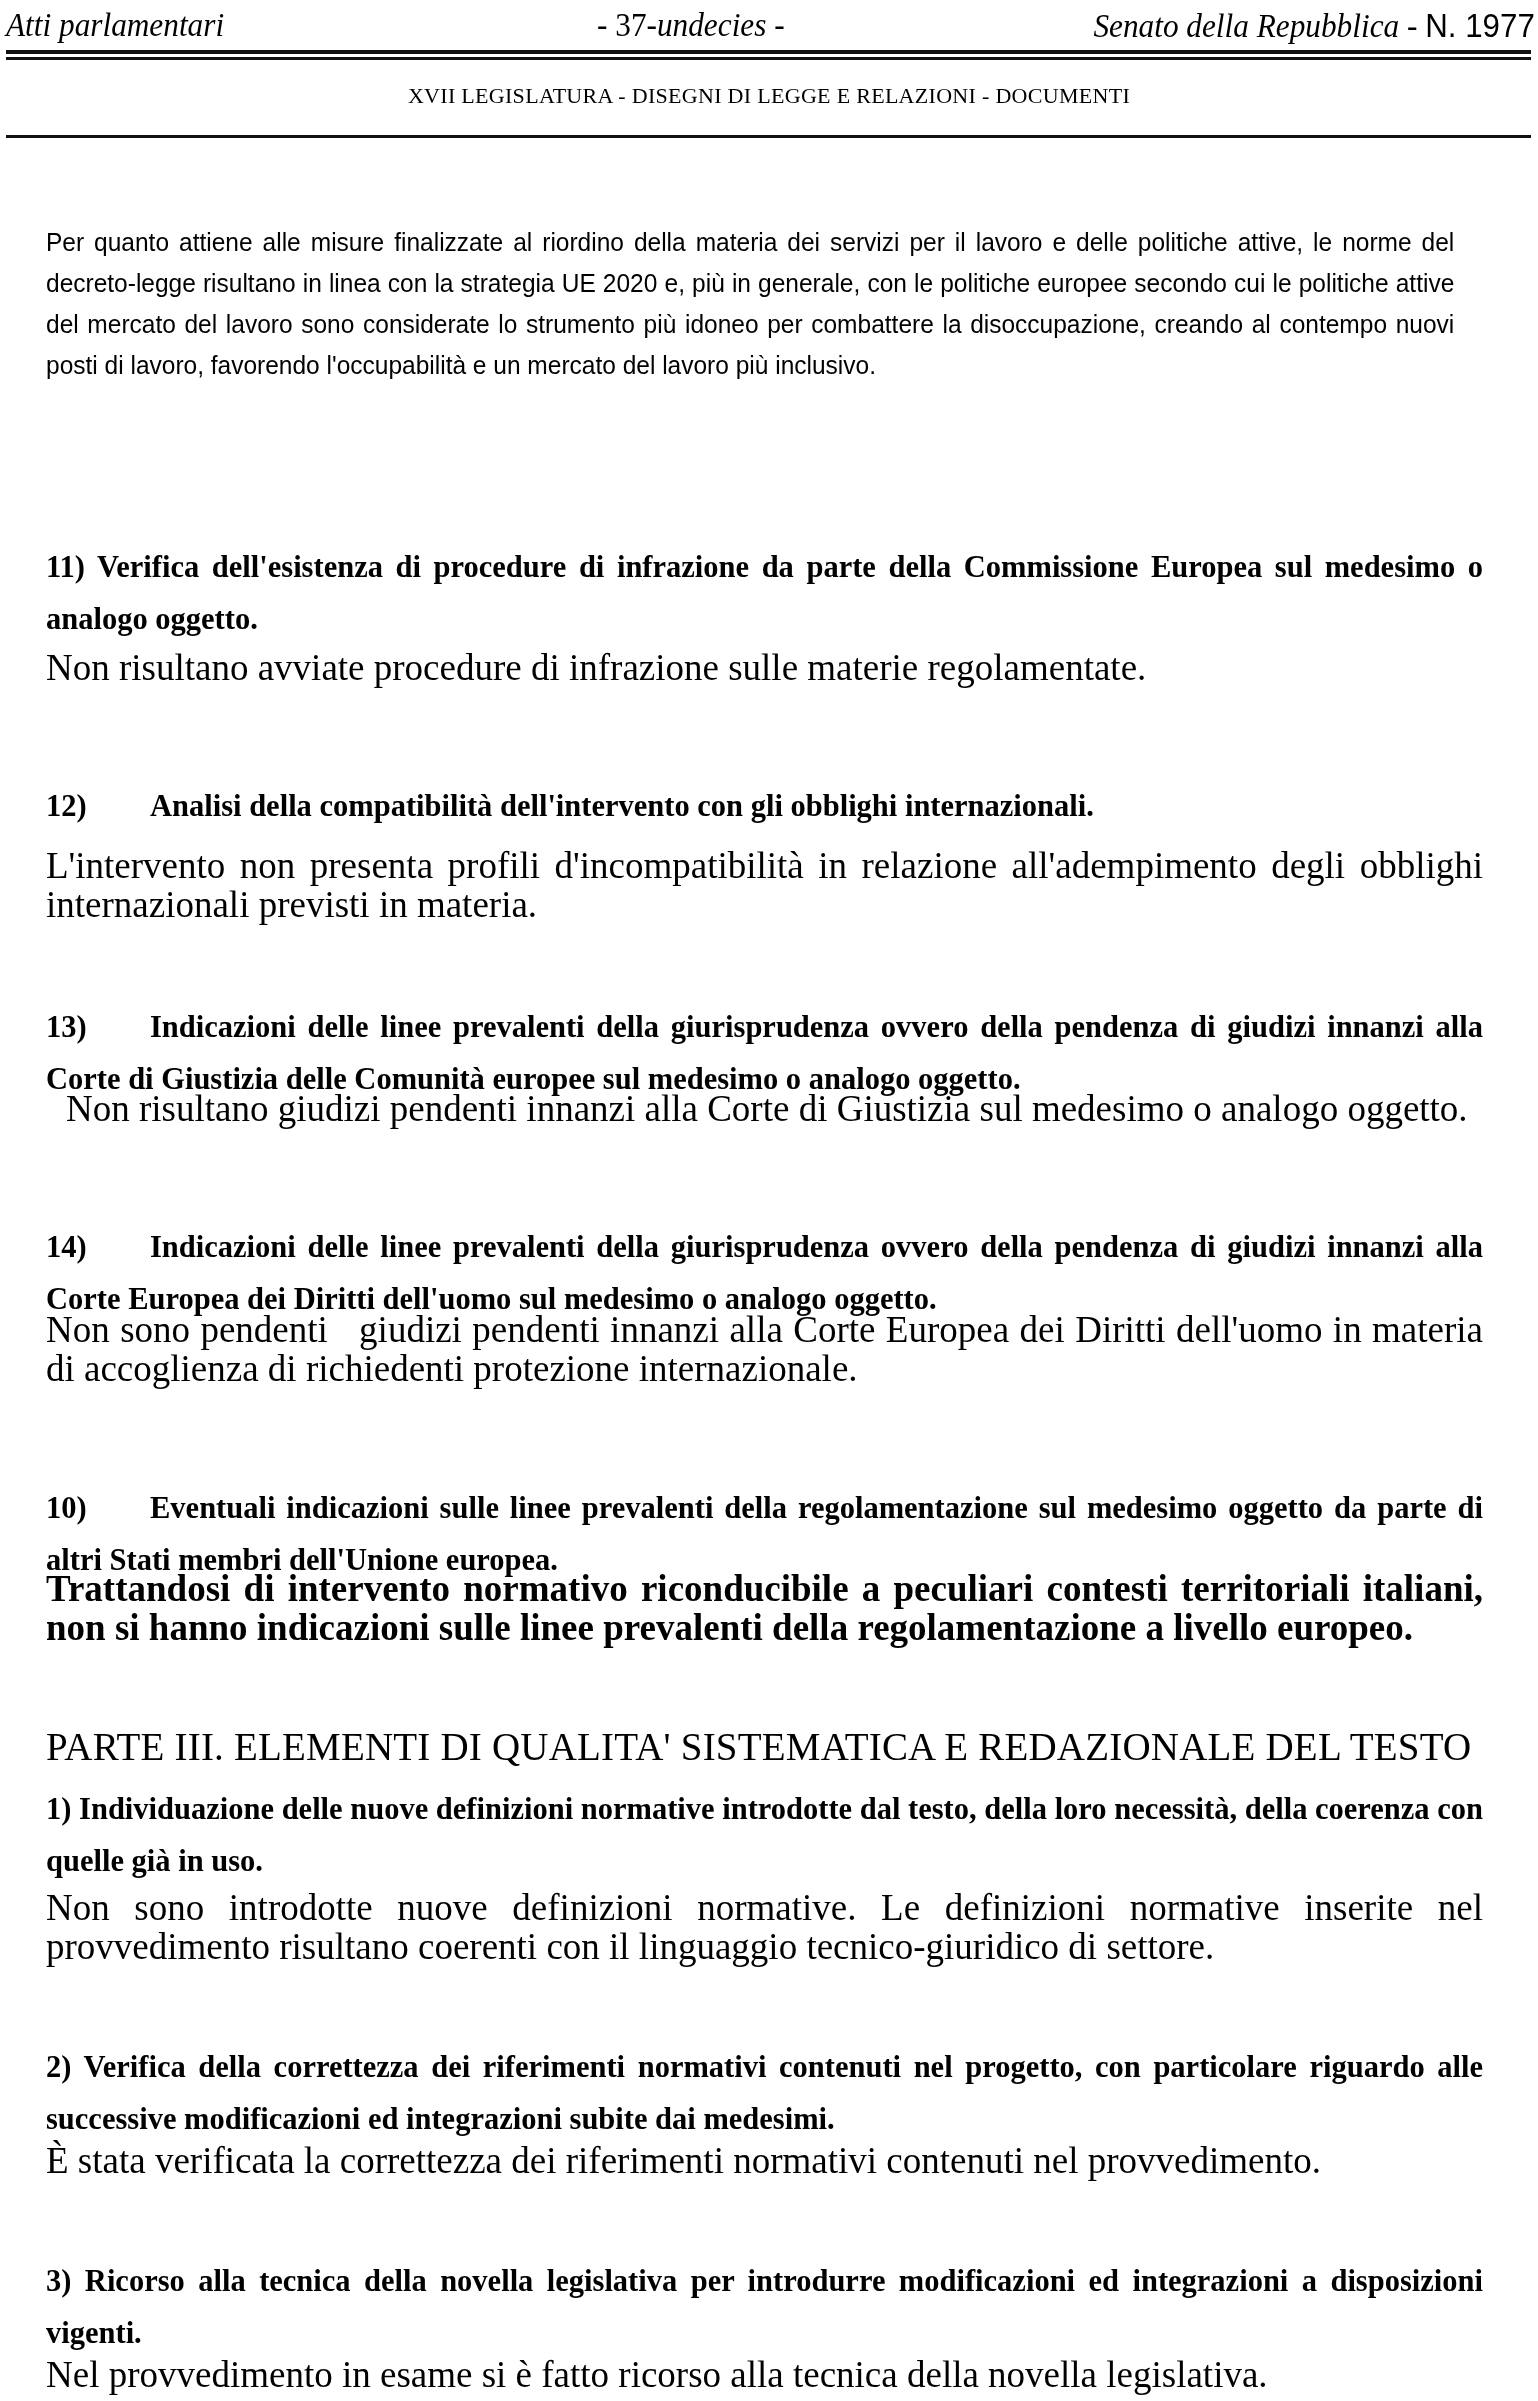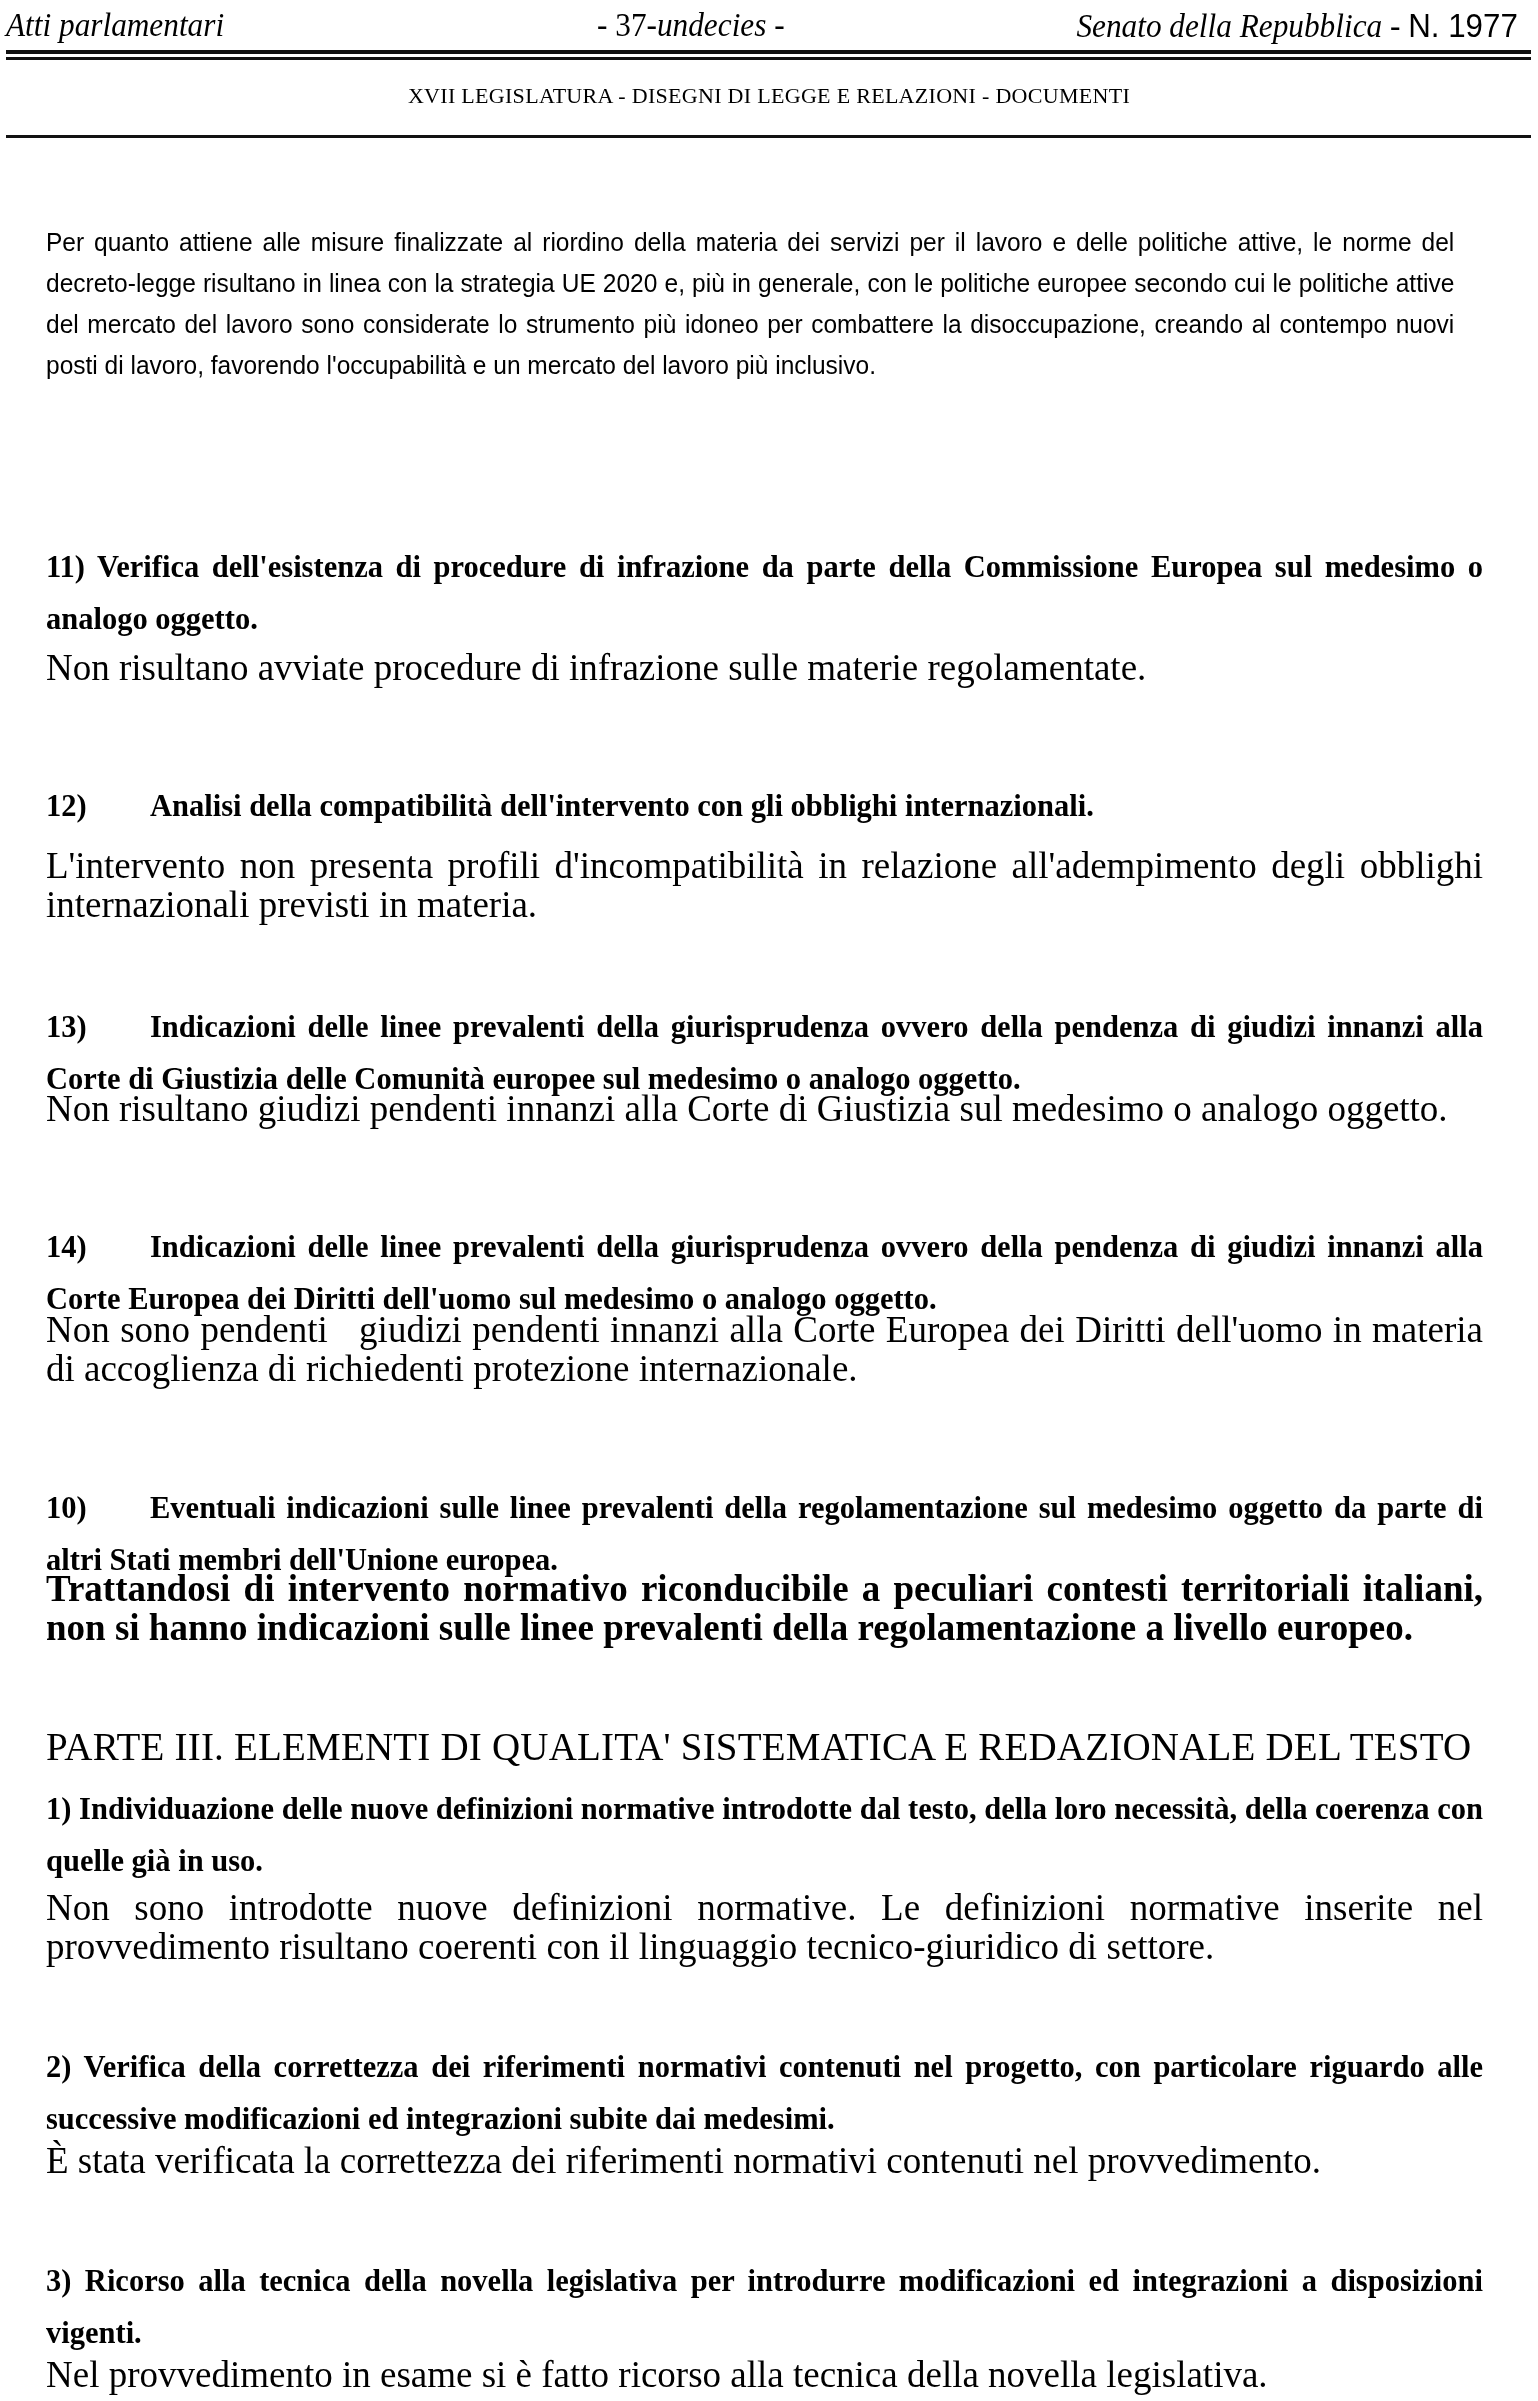--- a/index.html
+++ b/index.html
@@ -11,21 +11,21 @@
       width: 1538px;
       height: 2401px;
       position: relative;
       overflow: hidden;
       color: #000;
       font-family: "Liberation Serif", "DejaVu Serif", serif;
     }
     .running-header {
       position: absolute;
       left: 5.5px;
-      right: 20px;
+      right: 3px;
       top: 1.8px;
       height: 46px;
     }
     .rh-left {
       position: absolute;
       left: 0;
       top: 0;
       font-style: italic;
       font-size: 34px;
       line-height: 46px;
@@ -125,21 +125,21 @@
 
 <div class="content p-sans" style="top:222px;">Per quanto attiene alle misure finalizzate al riordino della materia dei servizi per il lavoro e delle politiche attive, le norme del decreto-legge risultano in linea con la strategia UE 2020 e, più in generale, con le politiche europee secondo cui le politiche attive del mercato del lavoro sono considerate lo strumento più idoneo per combattere la disoccupazione, creando al contempo nuovi posti di lavoro, favorendo l'occupabilità e un mercato del lavoro più inclusivo.</div>
 
 <div class="content heading" style="top:541px;"><span>11)</span> <span>Verifica dell'esistenza di procedure di infrazione da parte della Commissione Europea sul medesimo o analogo oggetto.</span></div>
 <div class="content body-text" style="top:648px;">Non risultano avviate procedure di infrazione sulle materie regolamentate.</div>
 
 <div class="content heading indented" style="top:769px;"><span class="num">12)</span><span>Analisi della compatibilità dell'intervento con gli obblighi internazionali.</span></div>
 <div class="content body-text" style="top:846px;">L'intervento non presenta profili d'incompatibilità in relazione all'adempimento degli obblighi internazionali previsti in materia.</div>
 
 <div class="content heading indented" style="top:990px;"><span class="num">13)</span><span>Indicazioni delle linee prevalenti della giurisprudenza ovvero della pendenza di giudizi innanzi alla Corte di Giustizia delle Comunità europee sul medesimo o analogo oggetto.</span></div>
-<div class="content body-text" style="top:1089px;">Non risultano giudizi pendenti innanzi alla Corte di Giustizia sul medesimo o analogo oggetto.</div>
+<div class="content body-text" style="top:1089px;margin-left:20px;">Non risultano giudizi pendenti innanzi alla Corte di Giustizia sul medesimo o analogo oggetto.</div>
 
 <div class="content heading indented" style="top:1210px;"><span class="num">14)</span><span>Indicazioni delle linee prevalenti della giurisprudenza ovvero della pendenza di giudizi innanzi alla Corte Europea dei Diritti dell'uomo sul medesimo o analogo oggetto.</span></div>
 <div class="content body-text" style="top:1310px;white-space:pre-wrap;">Non sono pendenti   giudizi pendenti innanzi alla Corte Europea dei Diritti dell'uomo in materia di accoglienza di richiedenti protezione internazionale.</div>
 
 <div class="content heading indented" style="top:1471px;"><span class="num">10)</span><span>Eventuali indicazioni sulle linee prevalenti della regolamentazione sul medesimo oggetto da parte di altri Stati membri dell'Unione europea.</span></div>
 <div class="content body-text" style="top:1569px;font-weight:bold;">Trattandosi di intervento normativo riconducibile a peculiari contesti territoriali italiani, non si hanno indicazioni sulle linee prevalenti della regolamentazione a livello europeo.</div>
 
 <div class="content part-title" style="top:1726px;">PARTE III. ELEMENTI DI QUALITA' SISTEMATICA E REDAZIONALE DEL TESTO</div>
 
 <div class="content heading" style="top:1783px;"><span>1)</span> <span>Individuazione delle nuove definizioni normative introdotte dal testo, della loro necessità, della coerenza con quelle già in uso.</span></div>

